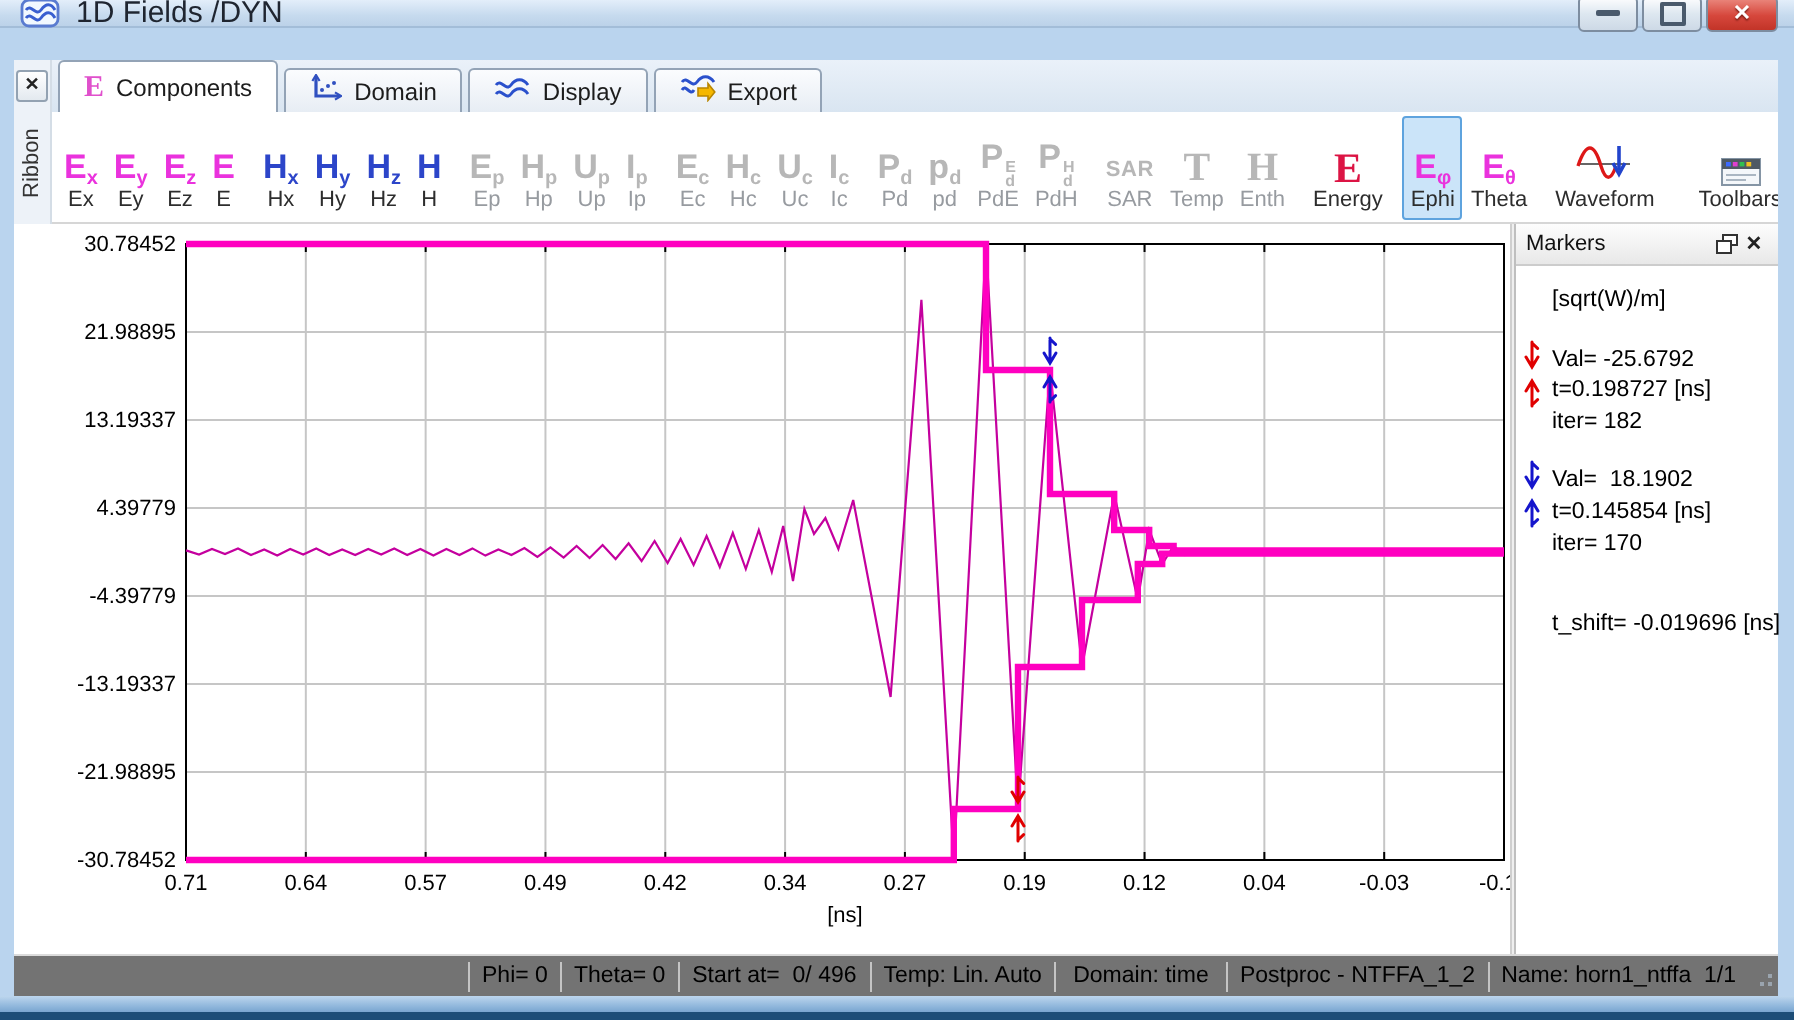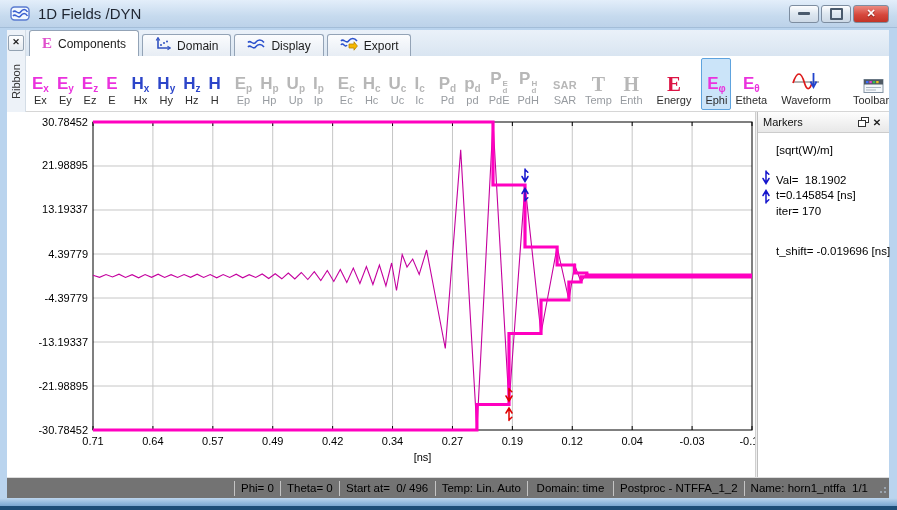--- a/index.html
+++ b/index.html
@@ -1,19 +1,19 @@
 <!DOCTYPE html>
 <html><head>
 <meta charset="utf-8">
 <style>
   html,body{margin:0;padding:0;}
   body{width:897px;height:510px;position:relative;overflow:hidden;
        font-family:"Liberation Sans",sans-serif;background:#bad4ee;}
   
-  .titlebar{position:absolute;left:0;top:0;right:0;height:28px;
+  .titlebar{position:absolute;left:0;top:0;right:0;height:14px;
     background:linear-gradient(#e3eefa,#c6daee 60%,#bcd2e9);
     border-bottom:1px solid #a3bdd8;display:flex;align-items:center;box-sizing:border-box;}
   .win-icon{margin:0 8px 0 10px;width:20px;height:17px;}
   .win-title{font-size:15px;color:#1f2530;}
   .win-btns{margin-left:auto;margin-right:8px;display:flex;gap:2px;align-items:flex-start;}
   .wbtn{width:30px;height:18px;border:1px solid #7d8da0;border-radius:3px;
     background:linear-gradient(#fdfdfe,#dde7f0 50%,#cdd9e6);display:flex;align-items:center;justify-content:center;box-sizing:border-box;}
   .wbtn.close{width:36px;background:linear-gradient(#eb8a80,#d6473c 55%,#c23428);}
   .wbtn .minus{width:12px;height:3px;background:#4a5a6c;border-radius:1px;}
   .wbtn .rest{width:9px;height:8px;border:2px solid #4a5a6c;border-radius:1px;}
@@ -323,21 +323,21 @@
             <div class="rbtn sel">
               <span class="ric">
                 <span class="k-e">E<sub>φ</sub></span>
               </span>
               <span class="rlb">Ephi</span>
             </div>
             <div class="rbtn">
               <span class="ric">
                 <span class="k-e">E<sub>θ</sub></span>
               </span>
-              <span class="rlb">Etheta</span>
+              <span class="rlb">Theta</span>
             </div>
           </div>
           <div class="rsep"></div>
           <div class="rgroup">
             <div class="rbtn">
               <span class="ric">
                 <svg width="30" height="24" viewBox="0 0 30 24">
                   <path d="M2 12 H28" stroke="#666" stroke-width="1"></path>
                   <path d="M2 13 C6 1,10 1,13.5 13 C15.8 20.5,18.5 20.5,21 13" fill="none" stroke="#dd1818" stroke-width="1.7"></path>
                   <path d="M22.5 3 V15" stroke="#2244cc" stroke-width="1.8"></path>
@@ -454,20 +454,28 @@
             <rect x="0.5" y="3.5" width="7" height="6" fill="#fff" stroke="#333"></rect>
           </svg>
         </span>
         <span class="mp-btn" style="font-size:10px;font-weight:bold;">✕</span>
       </div>
       <div class="mp-body">
         <div class="mp-unit">[sqrt(W)/m]</div>
         <div id="marker-entries">
             <div class="mp-entry">
               <span class="mgl"><svg width="10" height="34" viewBox="-5 -17 10 34">
+                  <path d="M0 -16 L0 -4 M-3 -8.5 L0 -3.5 L3 -8.5 M0 -15.5 L2.8 -12.8 M0 16 L0 4 M-3 8.5 L0 3.5 L3 8.5 M0 15.5 L2.8 12.8" fill="none" stroke="#e00000" stroke-width="1.5" stroke-linecap="round"></path>
+                </svg></span>
+              <div class="mp-line">Val= -25.6792</div>
+              <div class="mp-line">t=0.198727 [ns]</div>
+              <div class="mp-line">iter= 182</div>
+            </div>
+            <div class="mp-entry">
+              <span class="mgl"><svg width="10" height="34" viewBox="-5 -17 10 34">
                   <path d="M0 -16 L0 -4 M-3 -8.5 L0 -3.5 L3 -8.5 M0 -15.5 L2.8 -12.8 M0 16 L0 4 M-3 8.5 L0 3.5 L3 8.5 M0 15.5 L2.8 12.8" fill="none" stroke="#1515cc" stroke-width="1.5" stroke-linecap="round"></path>
                 </svg></span>
               <div class="mp-line">Val=  18.1902</div>
               <div class="mp-line">t=0.145854 [ns]</div>
               <div class="mp-line">iter= 170</div>
             </div>
           </div>
         <div class="mp-tshift">t_shift= -0.019696 [ns]</div>
       </div>
     </div>

